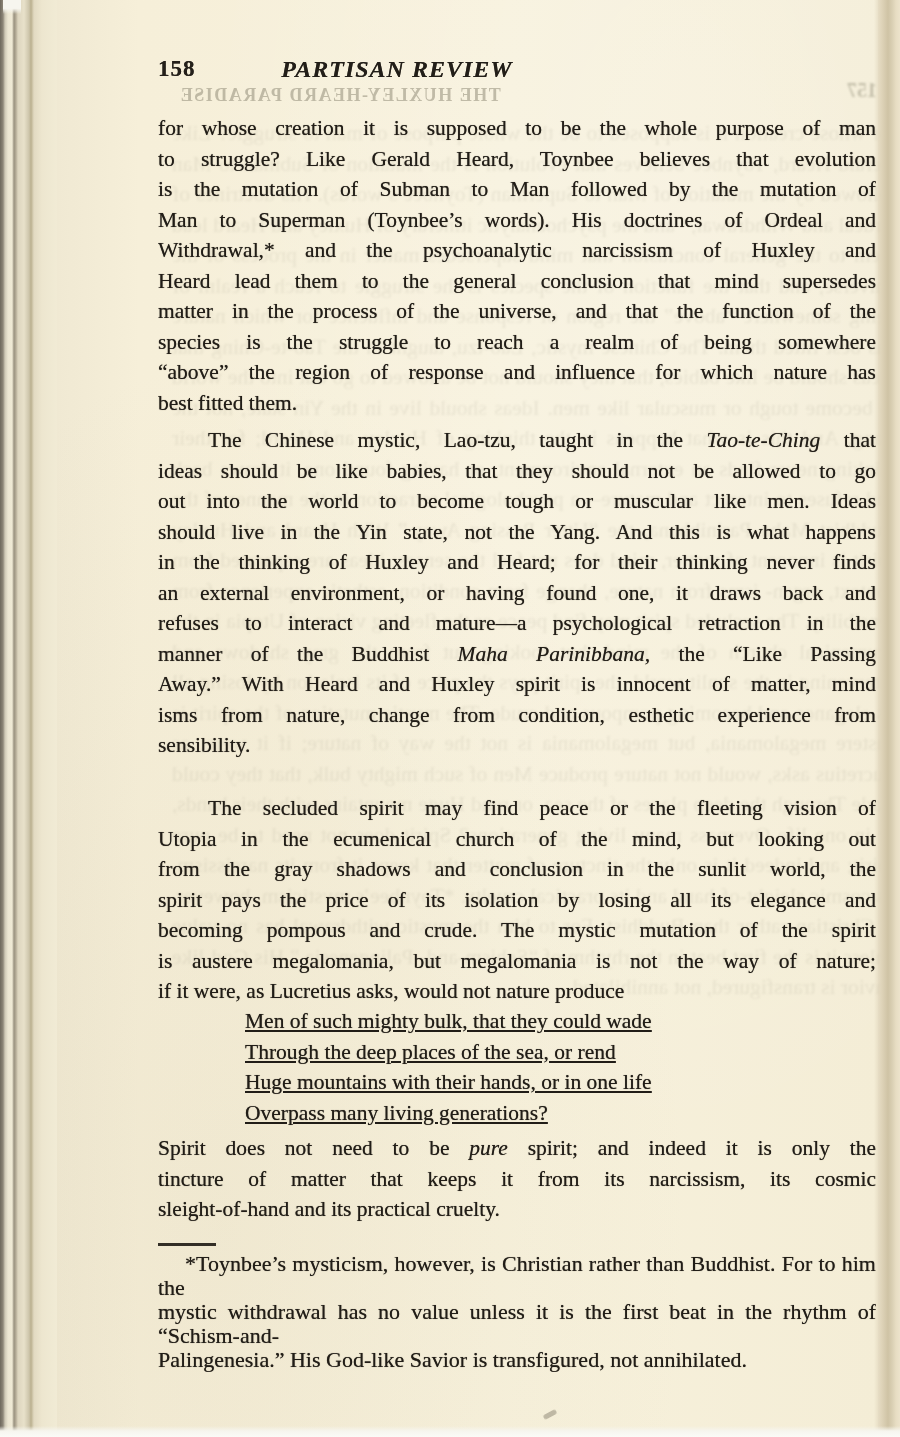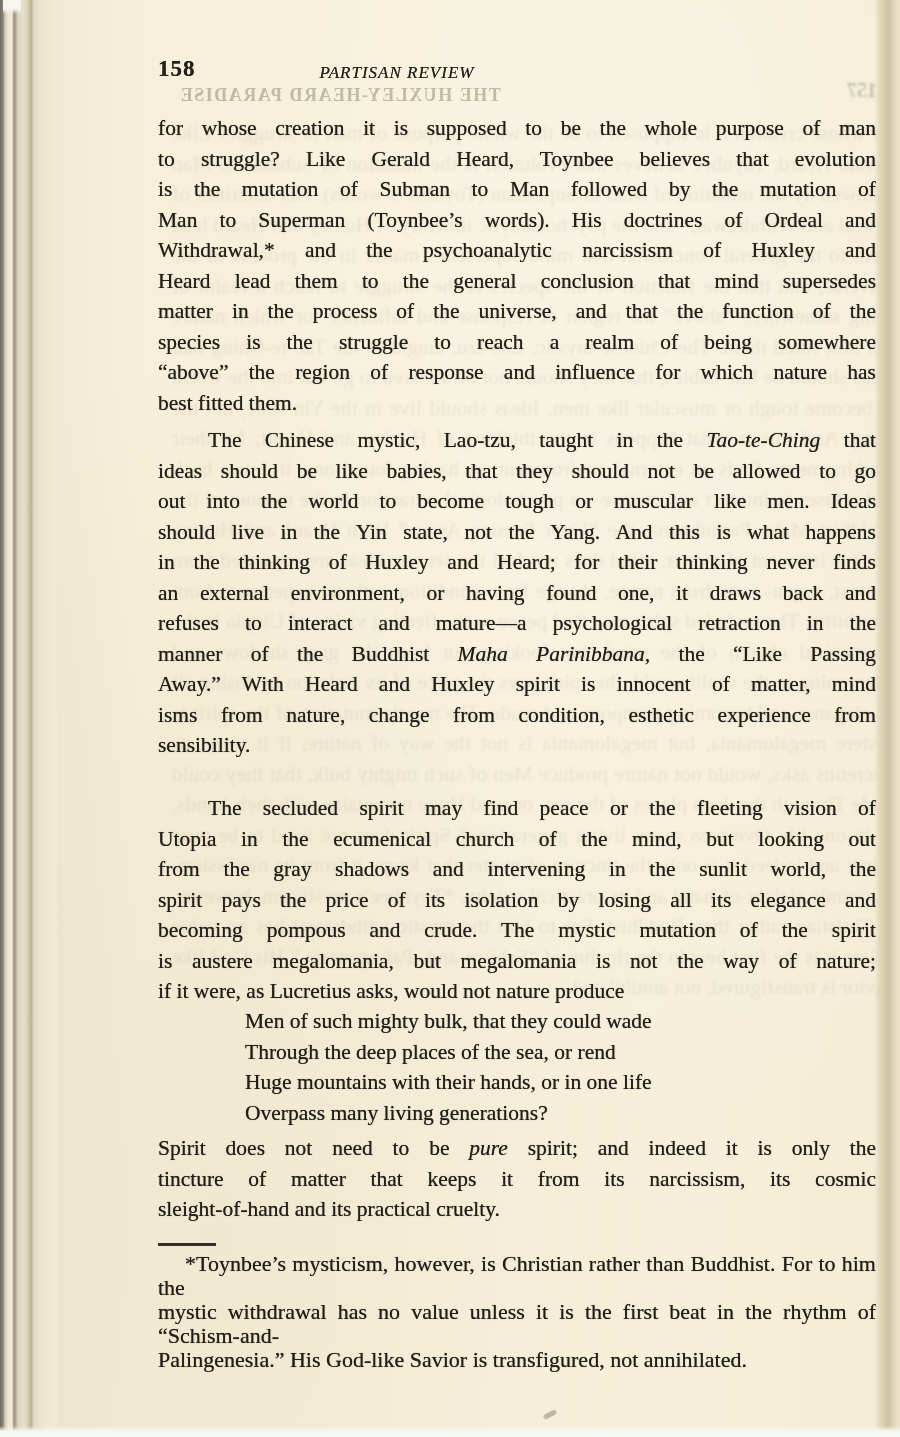--- a/index.html
+++ b/index.html
@@ -44,22 +44,22 @@
     background:linear-gradient(180deg,rgba(250,250,245,0) 0%,#f6f5ee 45%,#fbfbf7 100%);
   }
 
   
   .pagenum{
     position:absolute;left:101px;top:56px;
     font-size:23px;font-weight:bold;color:#24201a;letter-spacing:1px;
     text-shadow:0 0 0.6px rgba(35,30,22,0.8);
   }
   .journal{
-    position:absolute;left:340px;top:63px;transform:translateX(-50%);
-    font-size:17px;font-weight:normal;font-style:italic;color:#221e18;
+    position:absolute;left:340px;top:56px;transform:translateX(-50%);
+    font-size:24px;font-weight:bold;font-style:italic;color:#221e18;
     letter-spacing:1px;white-space:nowrap;
     text-shadow:0 0 0.6px rgba(35,30,22,0.8);
   }
 
   
   .bleed-head{
     position:absolute;left:73px;top:85px;width:420px;text-align:center;
     transform:scaleX(-1);font-size:18px;font-weight:bold;letter-spacing:1.5px;
     color:rgba(146,141,120,0.55);filter:blur(0.7px);white-space:nowrap;
   }
@@ -81,21 +81,21 @@
   .p0{top:113px}
   .p1{top:425px}
   .p2{top:793px}
   .p3{top:1006px}
   .p4{top:1133px}
   .fn{top:1252px;font-size:22px;line-height:24px;}
   .line{text-align:justify;text-align-last:justify;overflow:hidden;}
   .line.last{text-align:right;text-align-last:left;}
   .line.indent{text-indent:50px;}
   .fn .line.indent{text-indent:27px;}
-  .verse .line{text-align:left;text-align-last:left;padding-left:87px;}
+  .verse .line{text-align:left;text-align-last:left;padding-left:87px;text-decoration:underline;}
   .it{font-style:italic;}
 
   .fnrule{position:absolute;left:101px;top:1243px;width:58px;height:3px;background:#332e26;}
 
   .speck{
     position:absolute;left:486px;top:1412px;width:14px;height:5px;
     background:rgba(125,118,100,0.45);border-radius:3px;
     transform:rotate(-28deg);filter:blur(0.6px);
   }
 </style>
@@ -136,21 +136,21 @@
           <div class="line"><span>an external environment, or having found one, it draws back and</span></div>
           <div class="line"><span>refuses to interact and mature—a psychological retraction in the</span></div>
           <div class="line"><span>manner of the Buddhist </span><span class="it">Maha Parinibbana,</span><span> the “Like Passing</span></div>
           <div class="line"><span>Away.”  With Heard and Huxley spirit is innocent of matter, mind</span></div>
           <div class="line"><span>isms from nature, change from condition, esthetic experience from</span></div>
           <div class="line last"><span>sensibility.</span></div>
         </div>
         <div class="para p2">
           <div class="line indent"><span>The secluded spirit may find peace or the fleeting vision of</span></div>
           <div class="line"><span>Utopia in the ecumenical church of the mind, but looking out</span></div>
-          <div class="line"><span>from the gray shadows and intervening in the sunlit world, the</span></div>
+          <div class="line"><span>from the gray shadows and conclusion in the sunlit world, the</span></div>
           <div class="line"><span>spirit pays the price of its isolation by losing all its elegance and</span></div>
           <div class="line"><span>becoming pompous and crude.  The mystic mutation of the spirit</span></div>
           <div class="line"><span>is austere megalomania, but megalomania is not the way of nature;</span></div>
           <div class="line last"><span>if it were, as Lucretius asks, would not nature produce</span></div>
         </div>
         <div class="para p3 verse">
           <div class="line last"><span>Men of such mighty bulk, that they could wade</span></div>
           <div class="line last"><span>Through the deep places of the sea, or rend</span></div>
           <div class="line last"><span>Huge mountains with their hands, or in one life</span></div>
           <div class="line last"><span>Overpass many living generations?</span></div>

